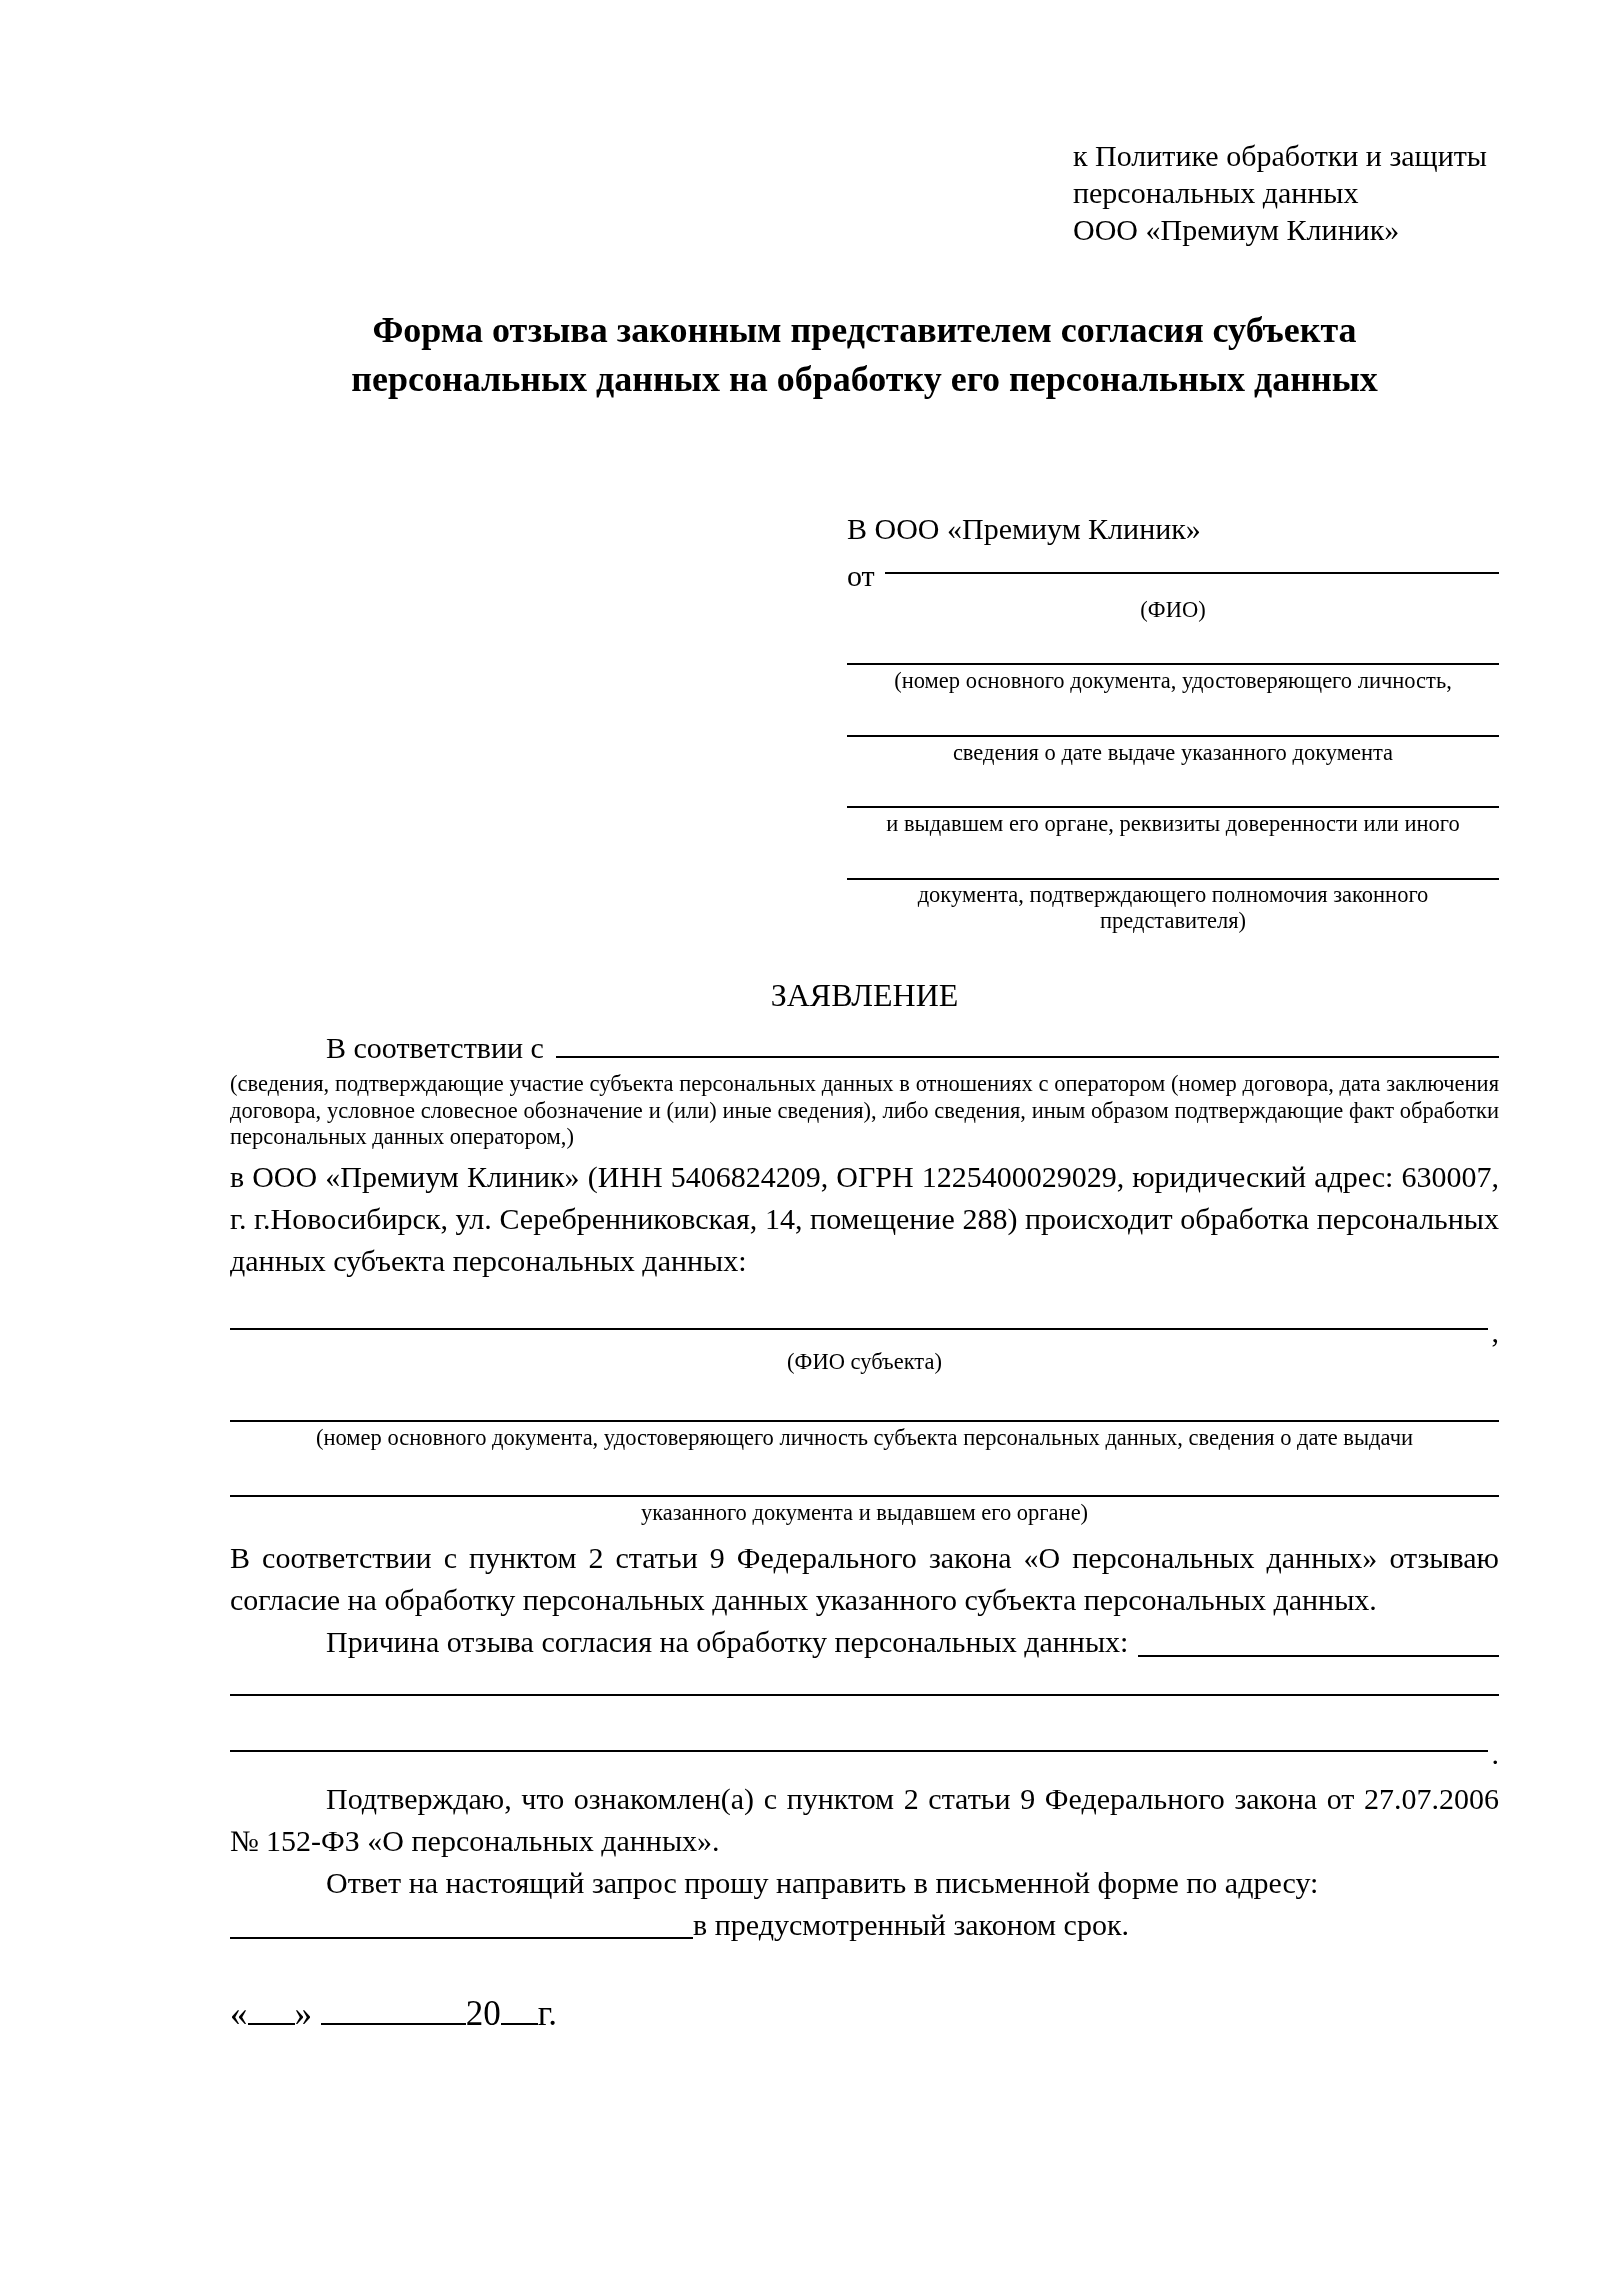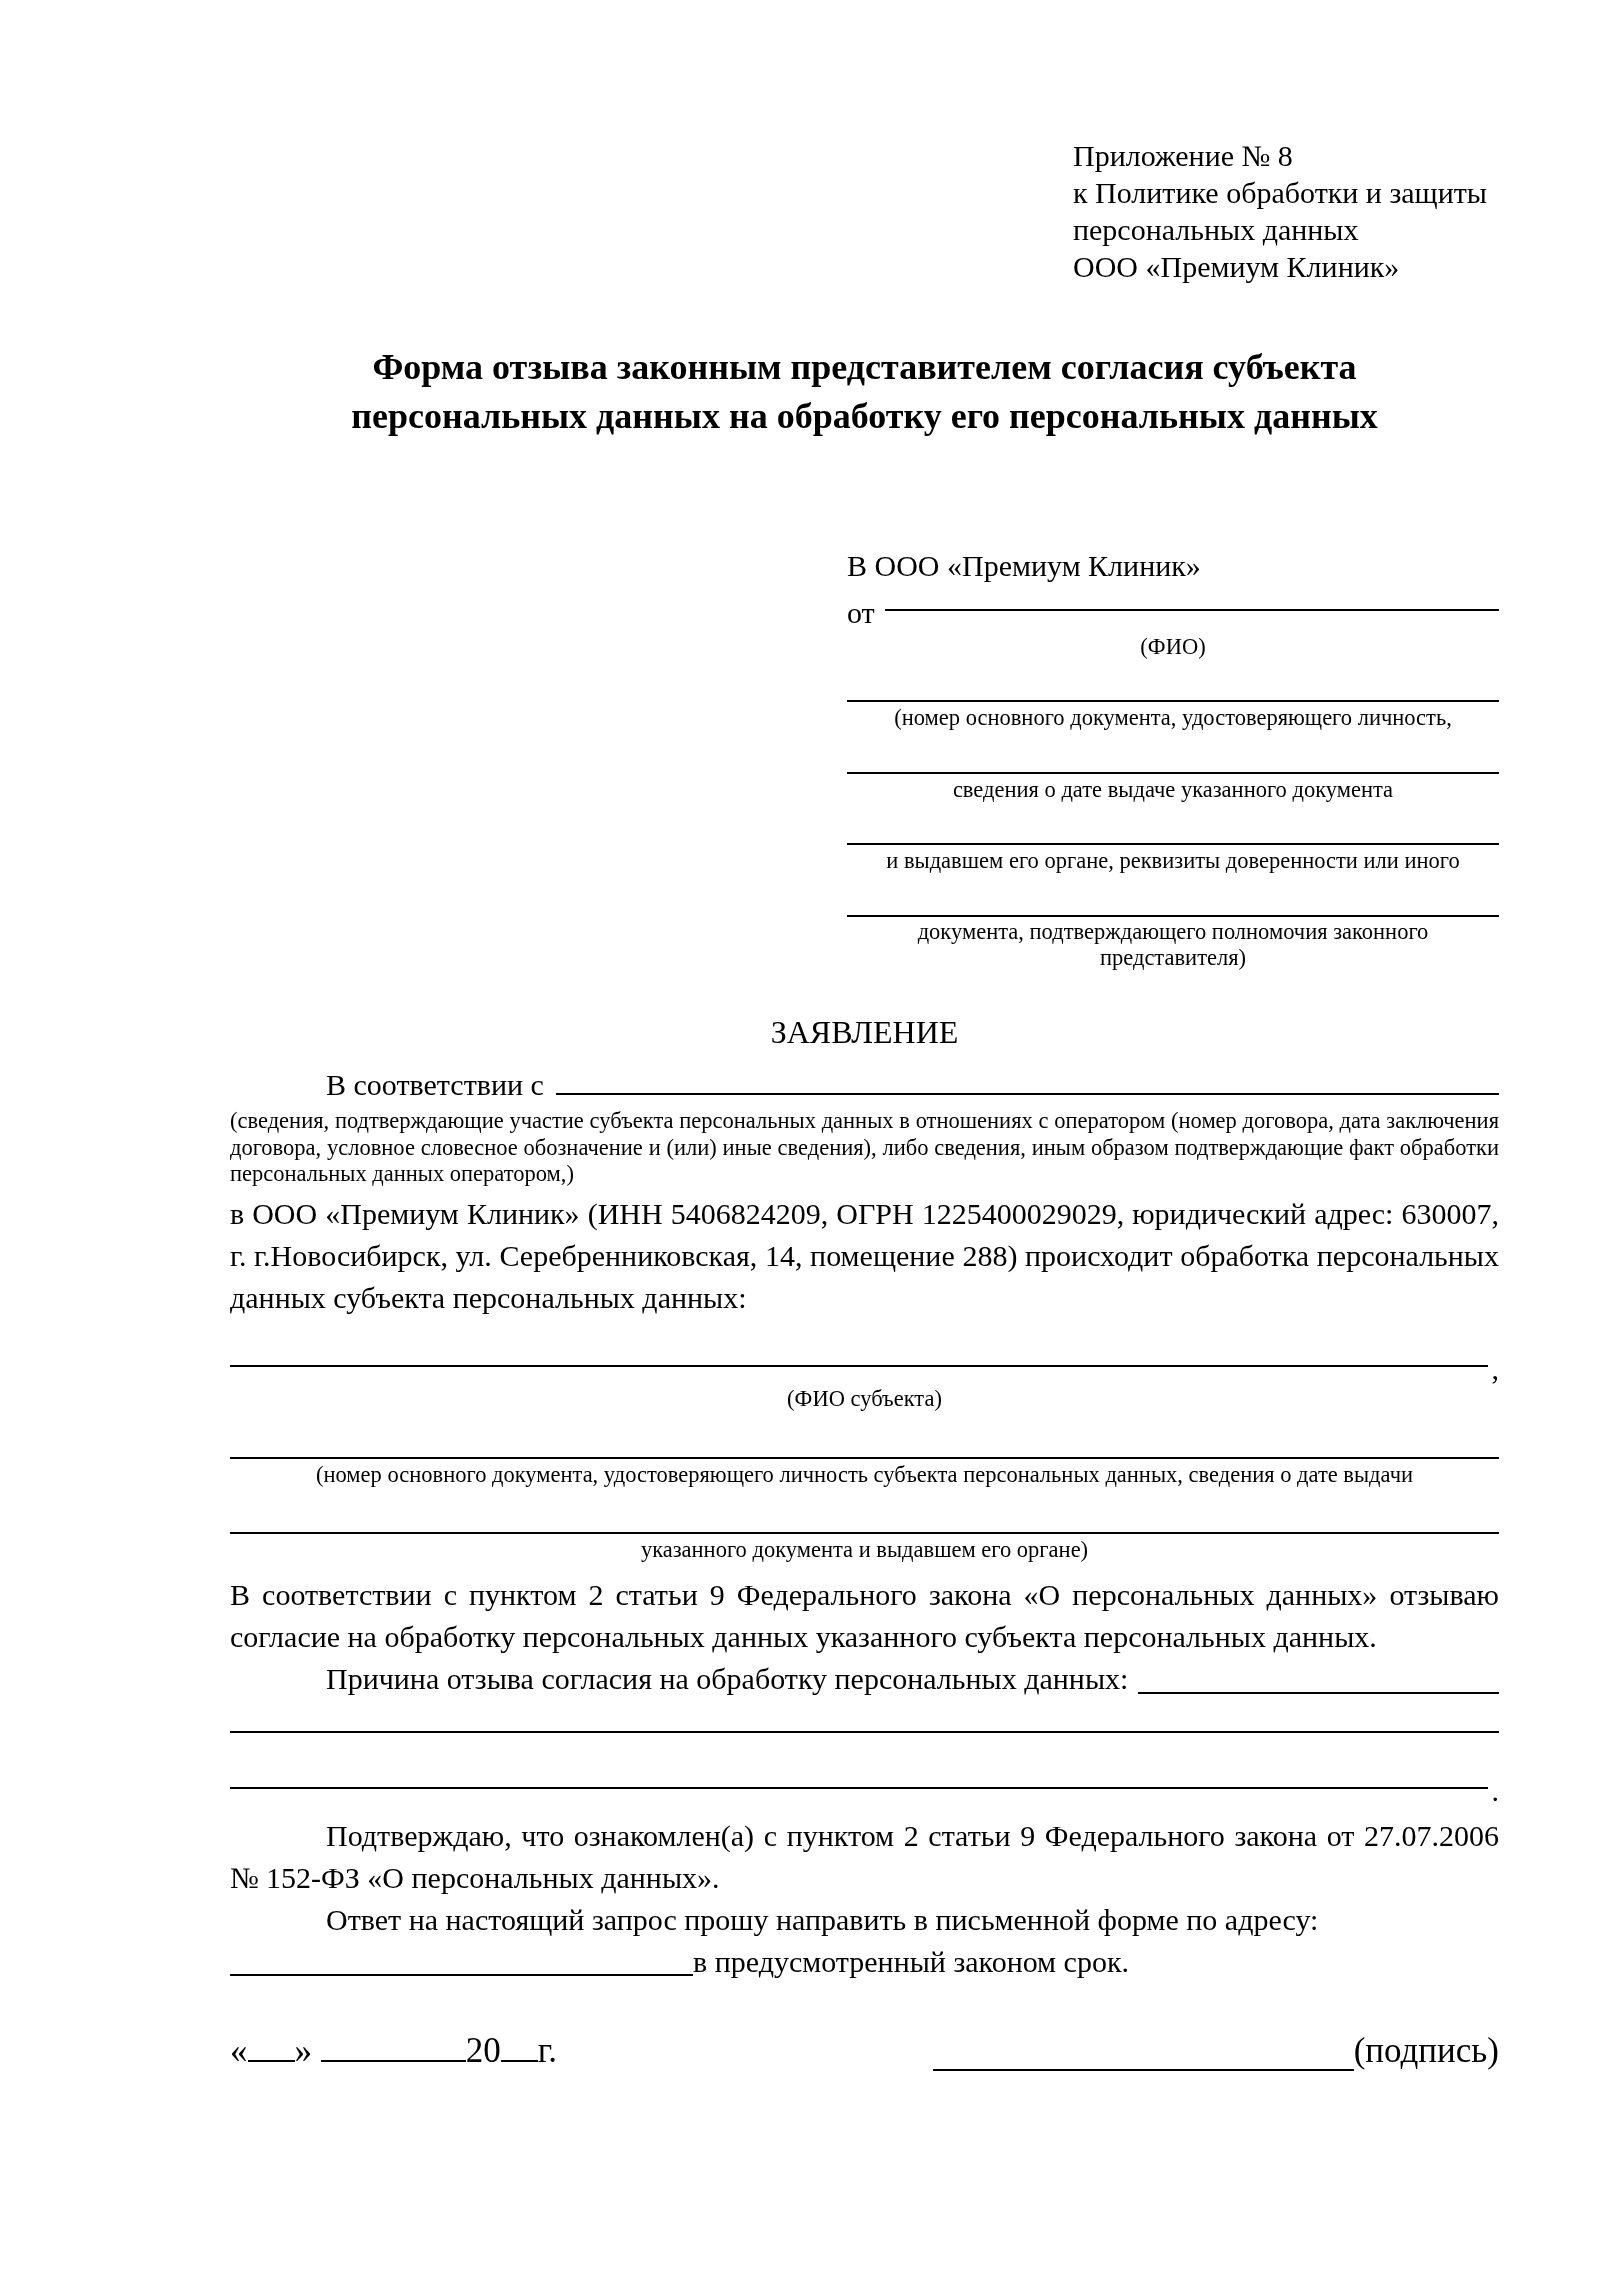--- a/index.html
+++ b/index.html
@@ -51,21 +51,20 @@
   .u { display:inline-block; border-bottom:2px solid #000; height:23.5px; vertical-align:baseline; }
   .date-left span { vertical-align:baseline; }
   .sig-right { display:flex; align-items:flex-end; }
 </style>
 </head>
 <body>
 
 <div class="page">
 
   <div class="hdr">
-    <div>Приложение № 8</div>
     <div>к Политике обработки и защиты</div>
     <div>персональных данных</div>
     <div>ООО «Премиум Клиник»</div>
   </div>
 
   <div class="title">Форма отзыва законным представителем согласия субъекта персональных данных на обработку его персональных данных</div>
 
   <div class="addr">
     <div class="addr-to">В ООО «Премиум Клиник»</div>
     <div class="flexrow addr-from-row">
@@ -135,20 +134,16 @@
   <div class="reply-tail-row">
     <span class="ln-fixed"></span>
     <span>в предусмотренный законом срок.</span>
   </div>
 
   <div class="footer">
     <div class="date-left">
       <span>«</span><span class="u" style="width:47px"></span><span>»</span>
       <span class="u" style="width:145px"></span><span>20</span><span class="u" style="width:37px"></span><span>г.</span>
     </div>
-    <div class="sig-right">
-      <span class="u" style="width:421px"></span>
-        <span>(подпись)</span>
-    </div>
   </div>
 
 </div>
 
 
 </body></html>

